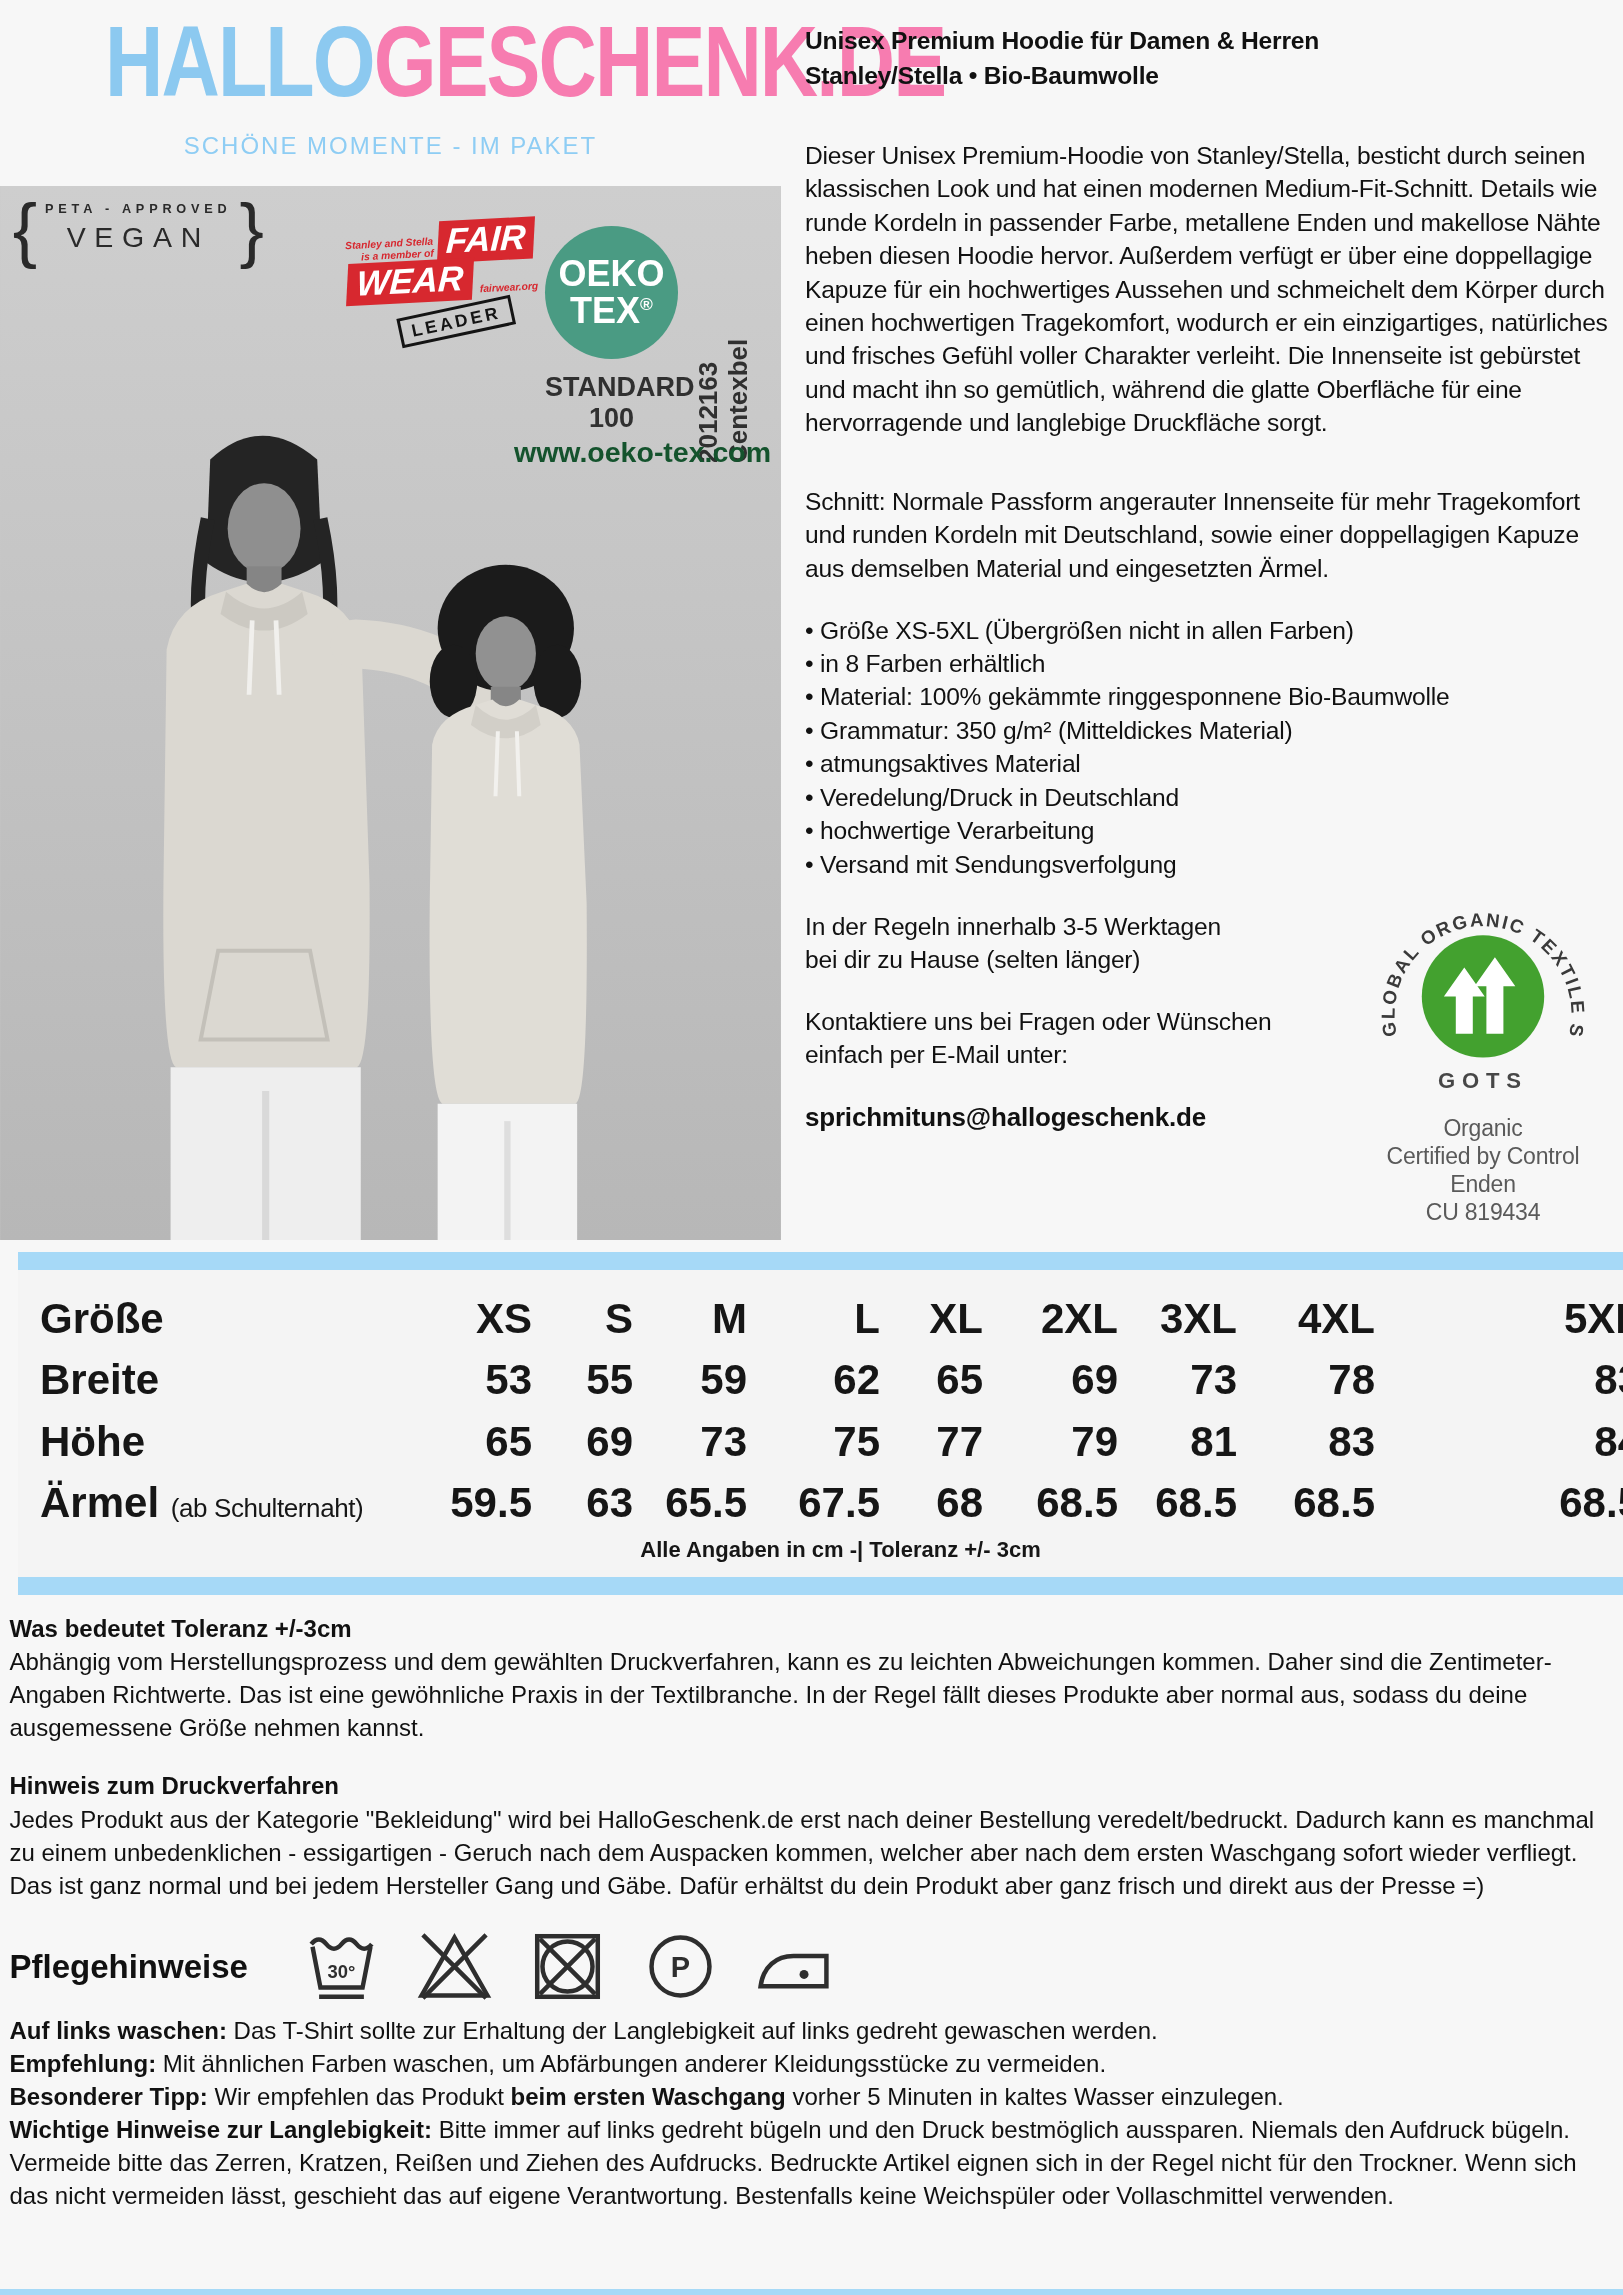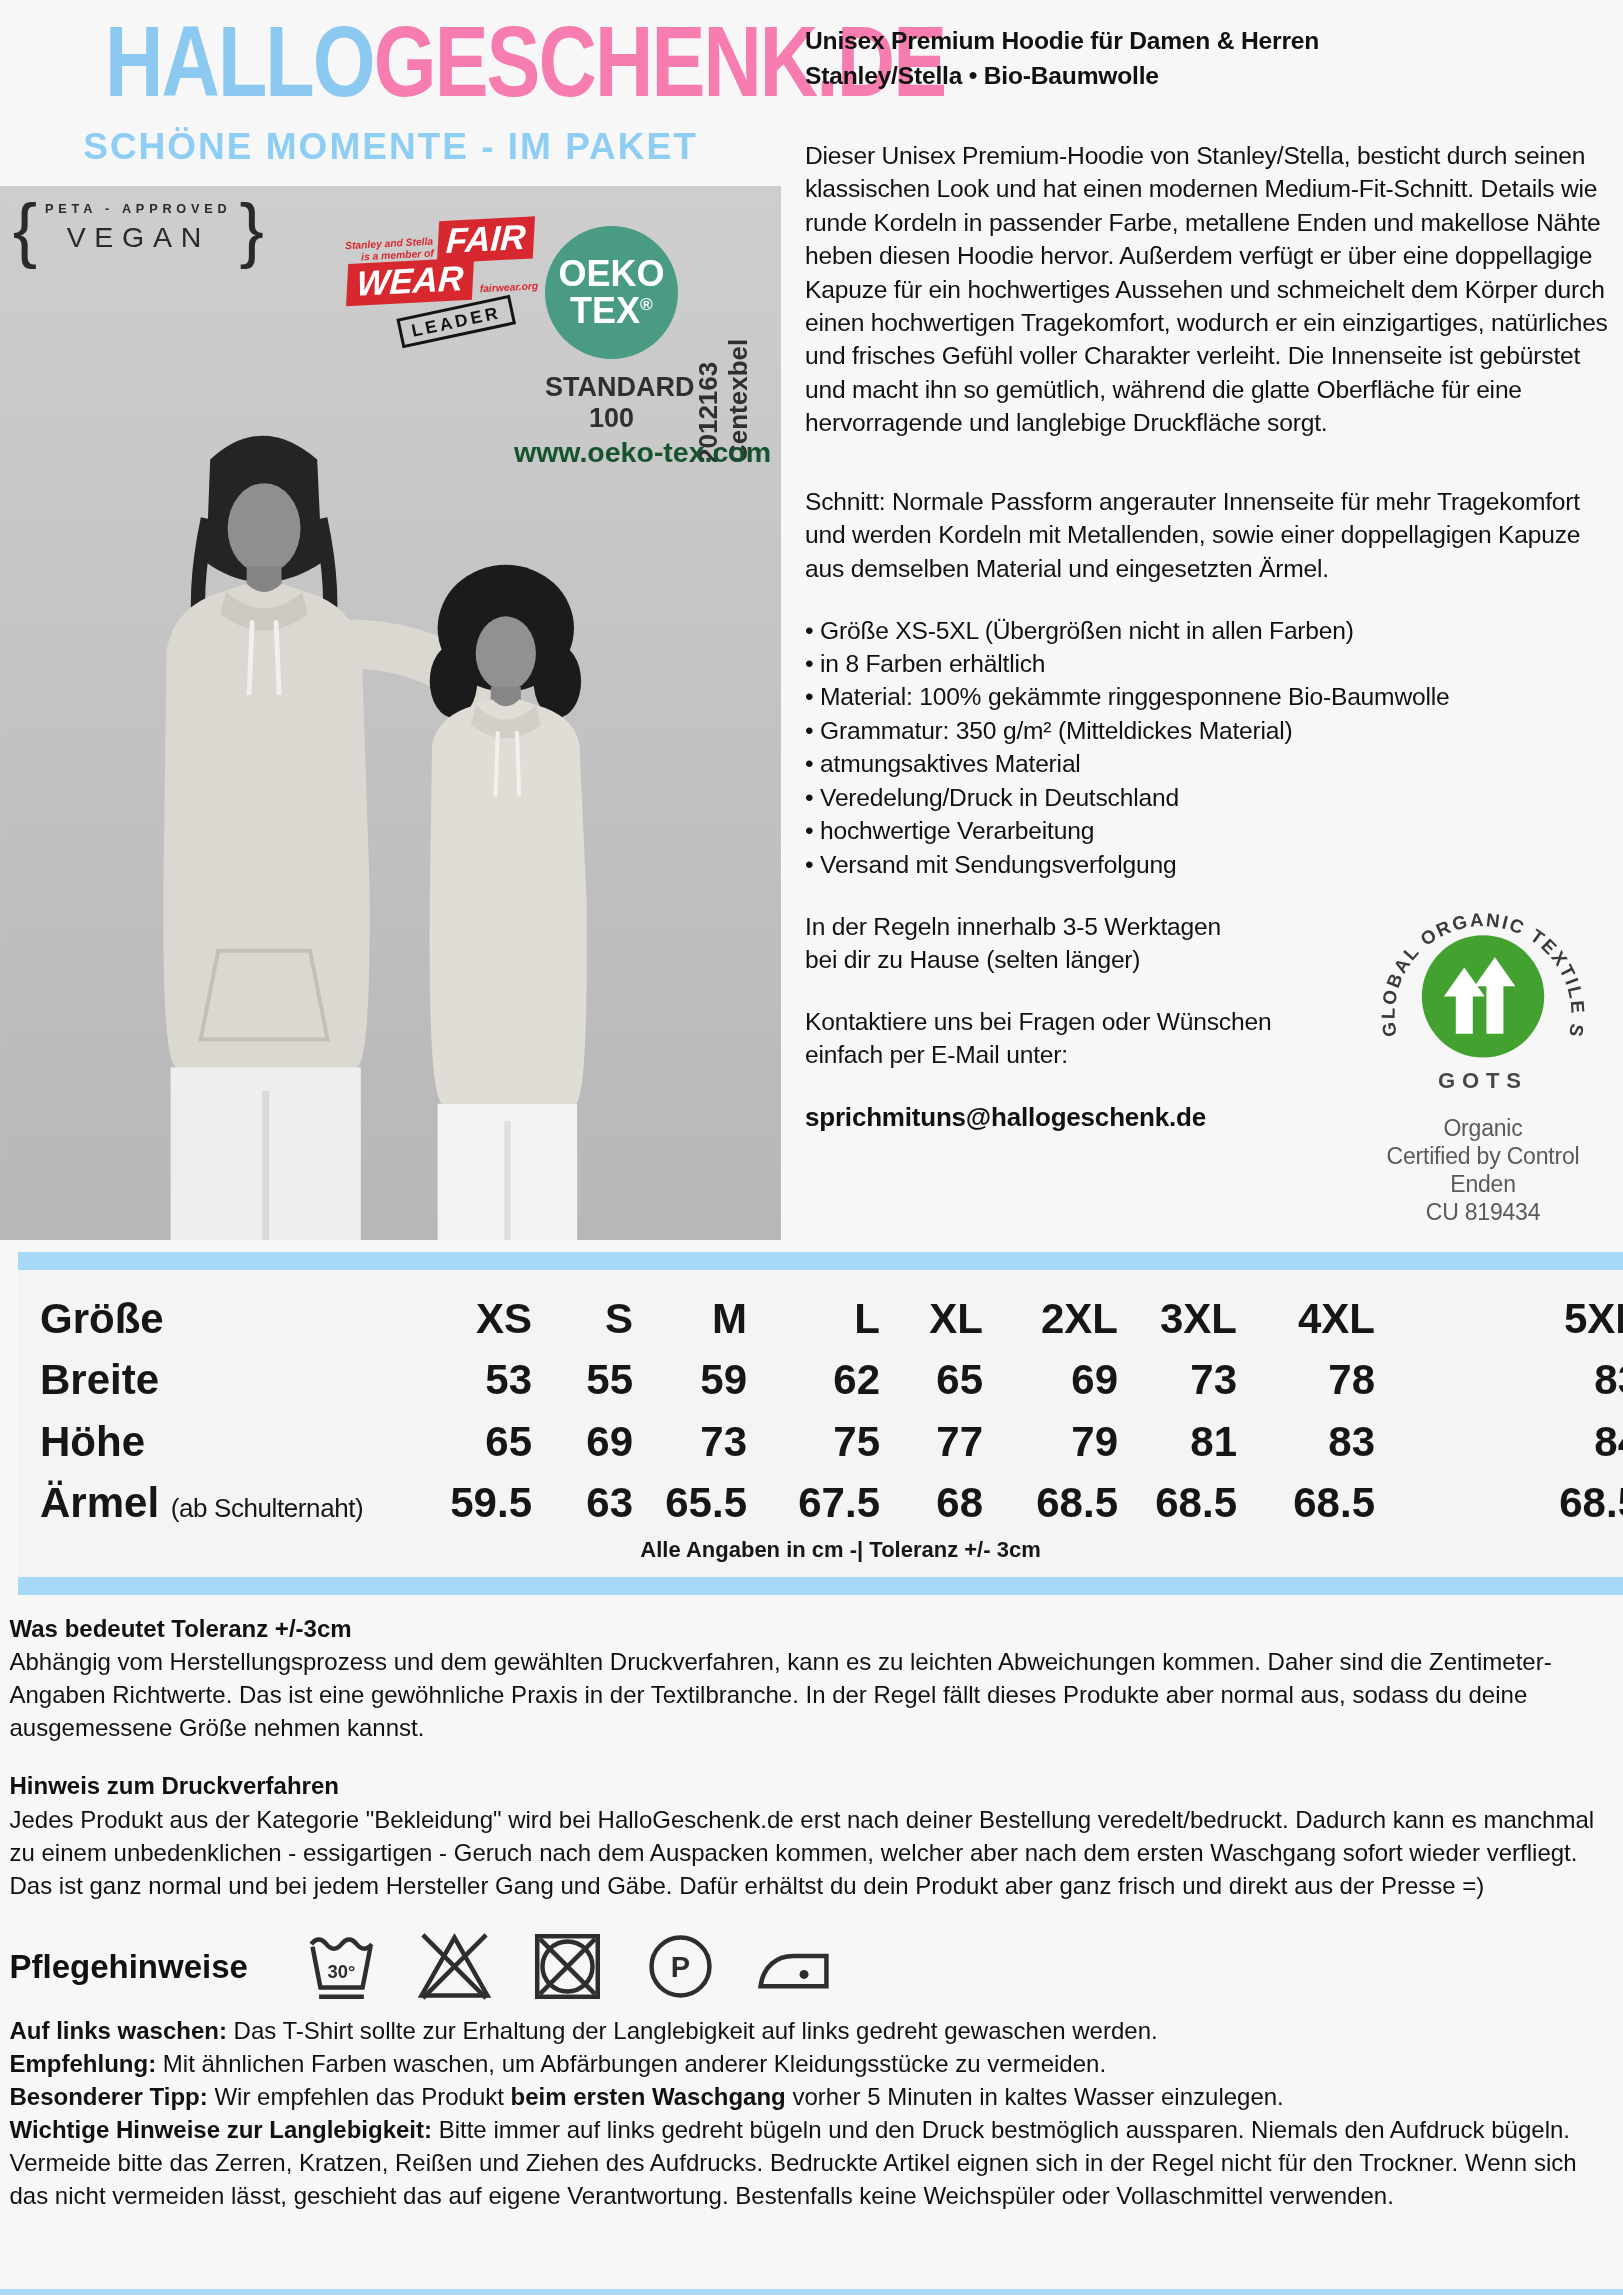--- a/index.html
+++ b/index.html
@@ -5,21 +5,21 @@
   html,body{margin:0;padding:0;background:#ffffff;}
   .page{position:relative;width:1623px;height:2295px;background:#f7f7f7;
         font-family:"Liberation Sans",sans-serif;color:#161616;overflow:hidden;}
 
   
   .header-left{position:absolute;left:0;top:11px;width:781px;text-align:center;}
   .logo{display:inline-block;font-size:101px;font-weight:bold;letter-spacing:-2.4px;
         line-height:1;white-space:nowrap;transform:scaleX(.8);transform-origin:center;}
   .logo .blue{color:#8CC9F0;}
   .logo .pink{color:#F77CB0;}
-  .tagline{margin-top:14px;font-size:37px;font-weight:bold;color:#8ECDF4;letter-spacing:2px;}
+  .tagline{margin-top:20px;font-size:24px;font-weight:normal;color:#8ECDF4;letter-spacing:2px;}
 
   
   .photo{position:absolute;left:0;top:186px;width:781px;height:1054px;background:#C9C9C9;}
   .photo > svg{display:block;width:100%;height:100%;}
 
   .badge-vegan{position:absolute;left:12.7px;top:9.5px;display:flex;align-items:center;color:#222;}
   .badge-vegan .brace{font-size:73px;font-weight:400;line-height:.9;color:#2a2a2a;}
   .vegan-mid{margin:0 8px;text-align:center;}
   .vegan-top{font-size:12.7px;font-weight:bold;letter-spacing:4.8px;color:#2a2a2a;}
   .vegan-main{margin-top:4.8px;font-size:28.5px;letter-spacing:8.7px;color:#2a2a2a;}
@@ -173,21 +173,21 @@
     </div>
     <div class="oeko-url">www.oeko-tex.com</div>
   </div>
 
   <div class="right-col">
     <div class="title">
       <div>Unisex Premium Hoodie für Damen &amp; Herren</div>
       <div>Stanley/Stella • Bio-Baumwolle</div>
     </div>
     <div class="para">Dieser Unisex Premium-Hoodie von Stanley/Stella, besticht durch seinen klassischen Look und hat einen modernen Medium-Fit-Schnitt. Details wie runde Kordeln in passender Farbe, metallene Enden und makellose Nähte heben diesen Hoodie hervor. Außerdem verfügt er über eine doppellagige Kapuze für ein hochwertiges Aussehen und schmeichelt dem Körper durch einen hochwertigen Tragekomfort, wodurch er ein einzigartiges, natürliches und frisches Gefühl voller Charakter verleiht. Die Innenseite ist gebürstet und macht ihn so gemütlich, während die glatte Oberfläche für eine hervorragende und langlebige Druckfläche sorgt.</div>
-    <div class="para">Schnitt: Normale Passform angerauter Innenseite für mehr Tragekomfort und werden Kordeln mit Metallenden, sowie einer doppellagigen Kapuze aus demselben Material und eingesetzten Ärmel.</div>
+    <div class="para">Schnitt: Normale Passform angerauter Innenseite für mehr Tragekomfort und runden Kordeln mit Deutschland, sowie einer doppellagigen Kapuze aus demselben Material und eingesetzten Ärmel.</div>
 
     <div class="bullets">
       <div class="bullet-line">• Größe XS-5XL (Übergrößen nicht in allen Farben)</div>
       <div class="bullet-line">• in 8 Farben erhältlich</div>
       <div class="bullet-line">• Material: 100% gekämmte ringgesponnene Bio-Baumwolle</div>
       <div class="bullet-line">• Grammatur: 350 g/m² (Mitteldickes Material)</div>
       <div class="bullet-line">• atmungsaktives Material</div>
       <div class="bullet-line">• Veredelung/Druck in Deutschland</div>
       <div class="bullet-line">• hochwertige Verarbeitung</div>
       <div class="bullet-line">• Versand mit Sendungsverfolgung</div>

